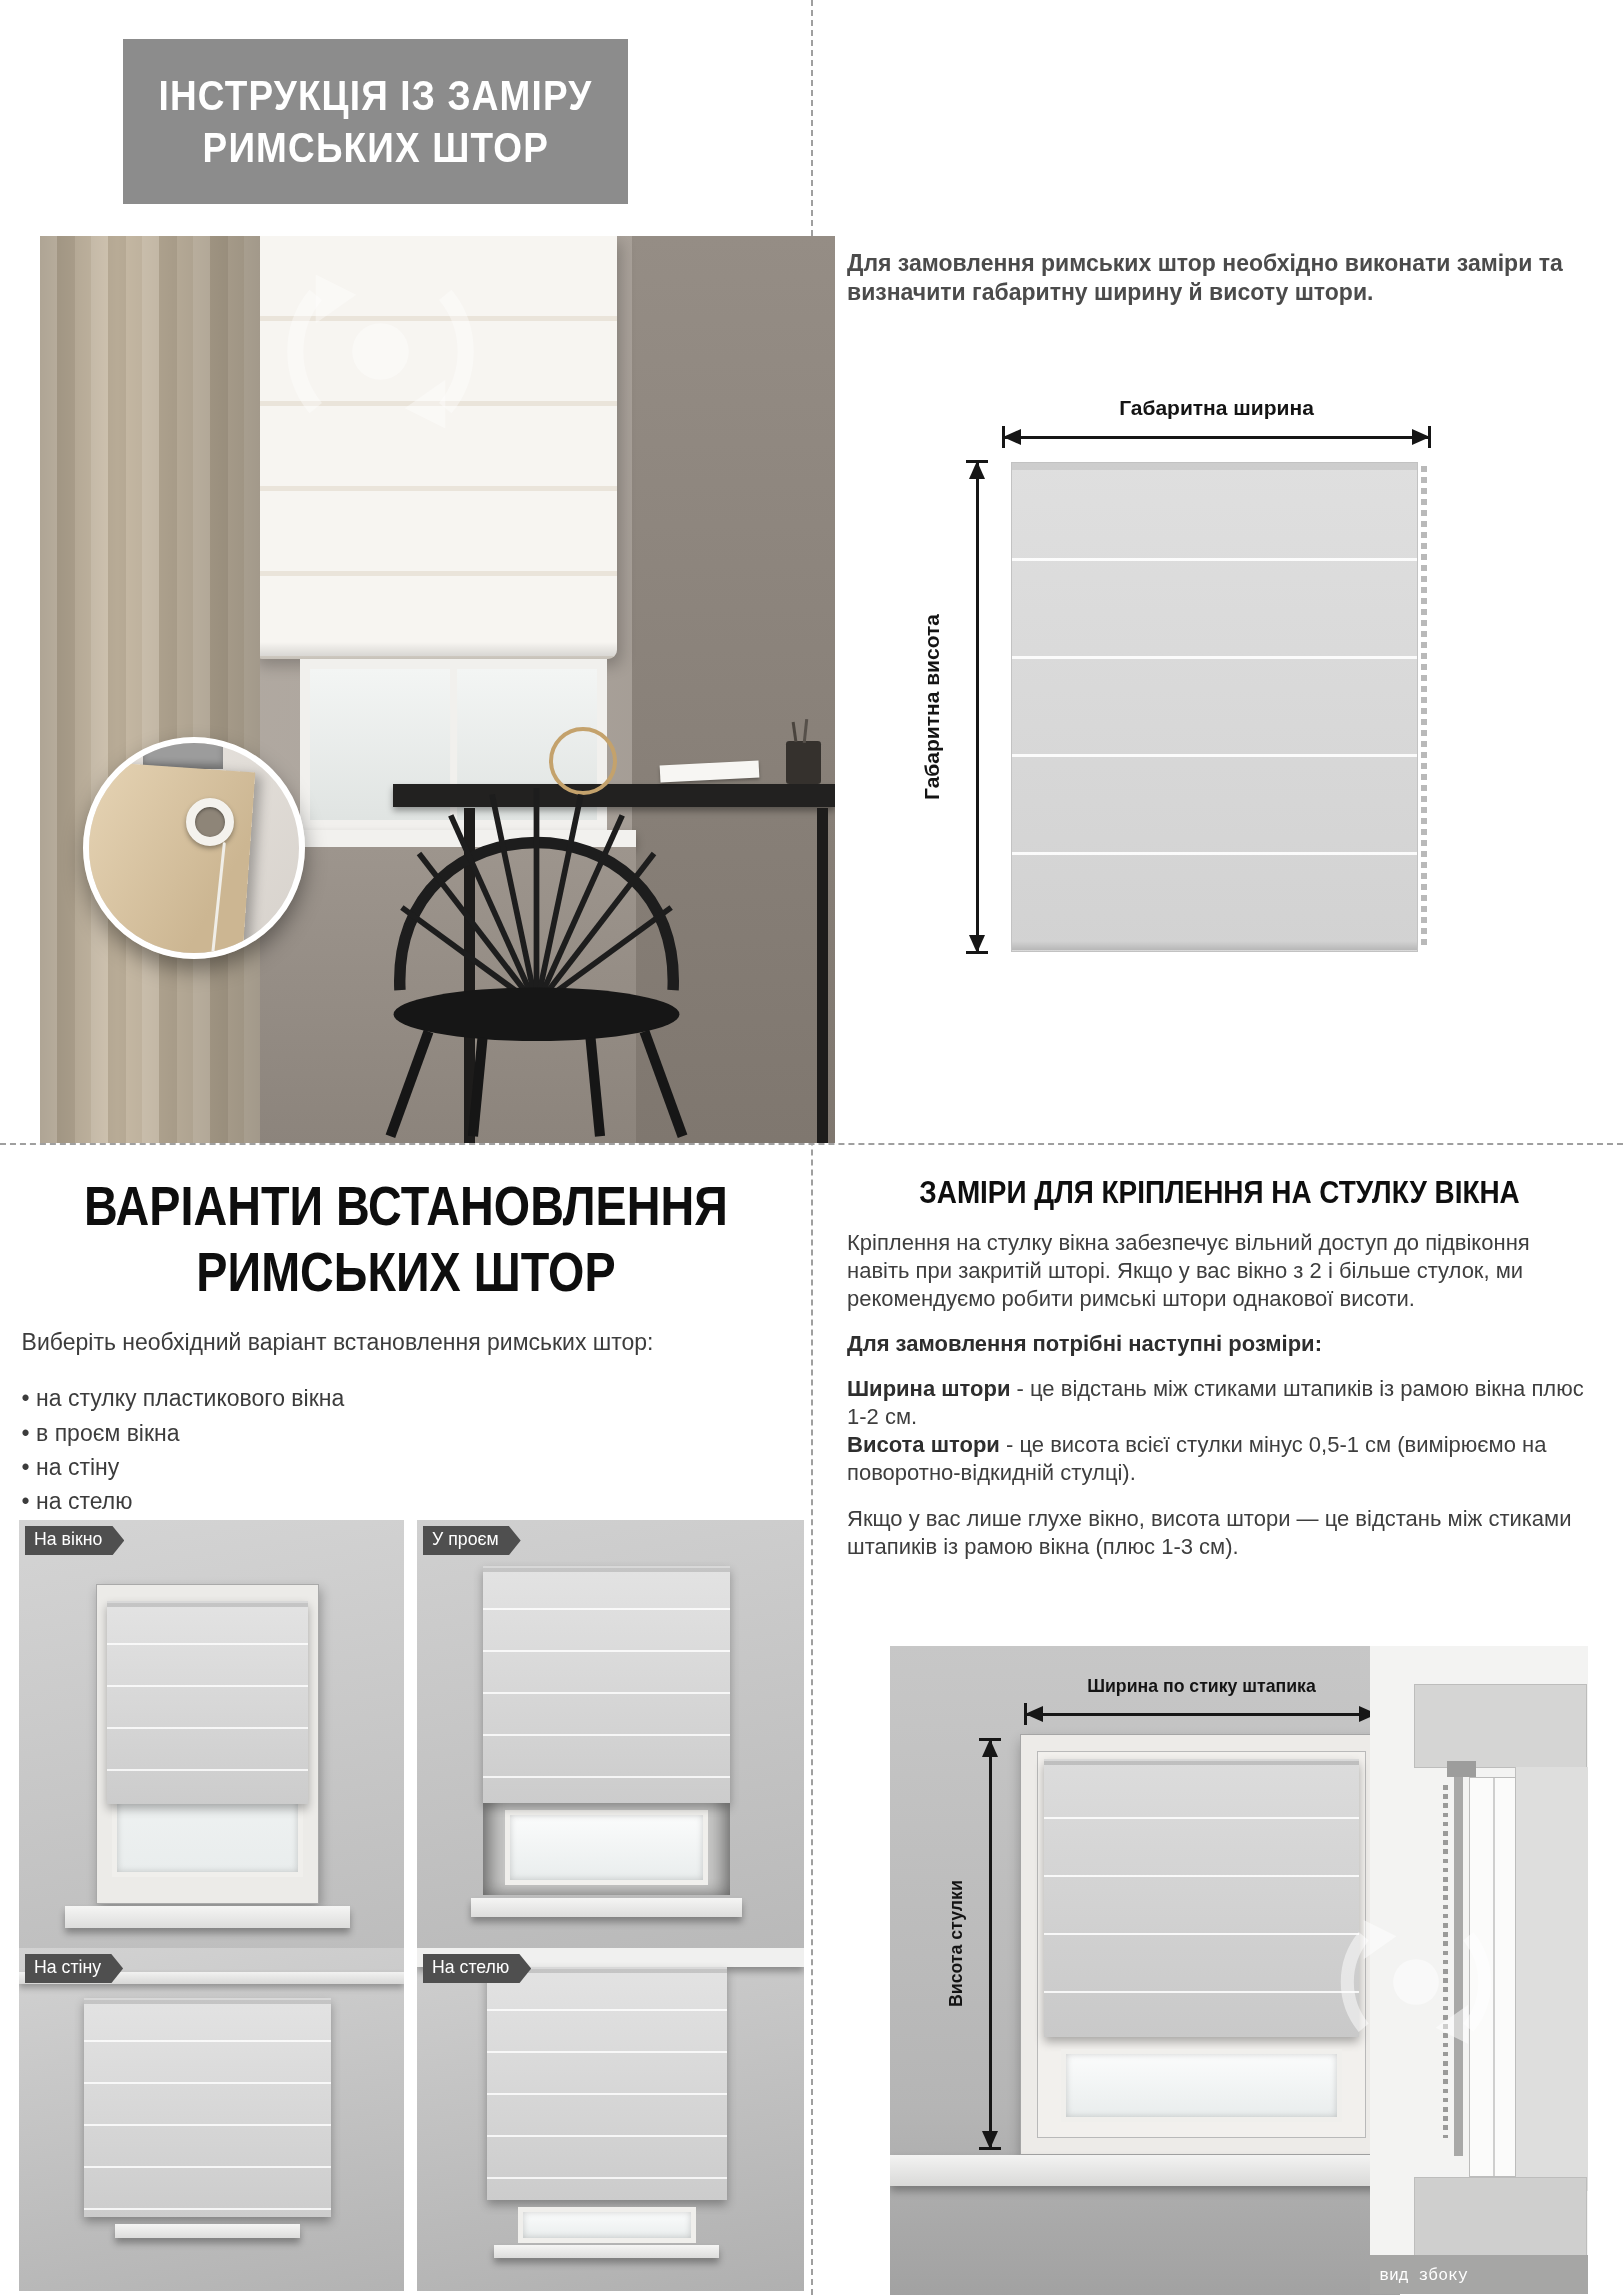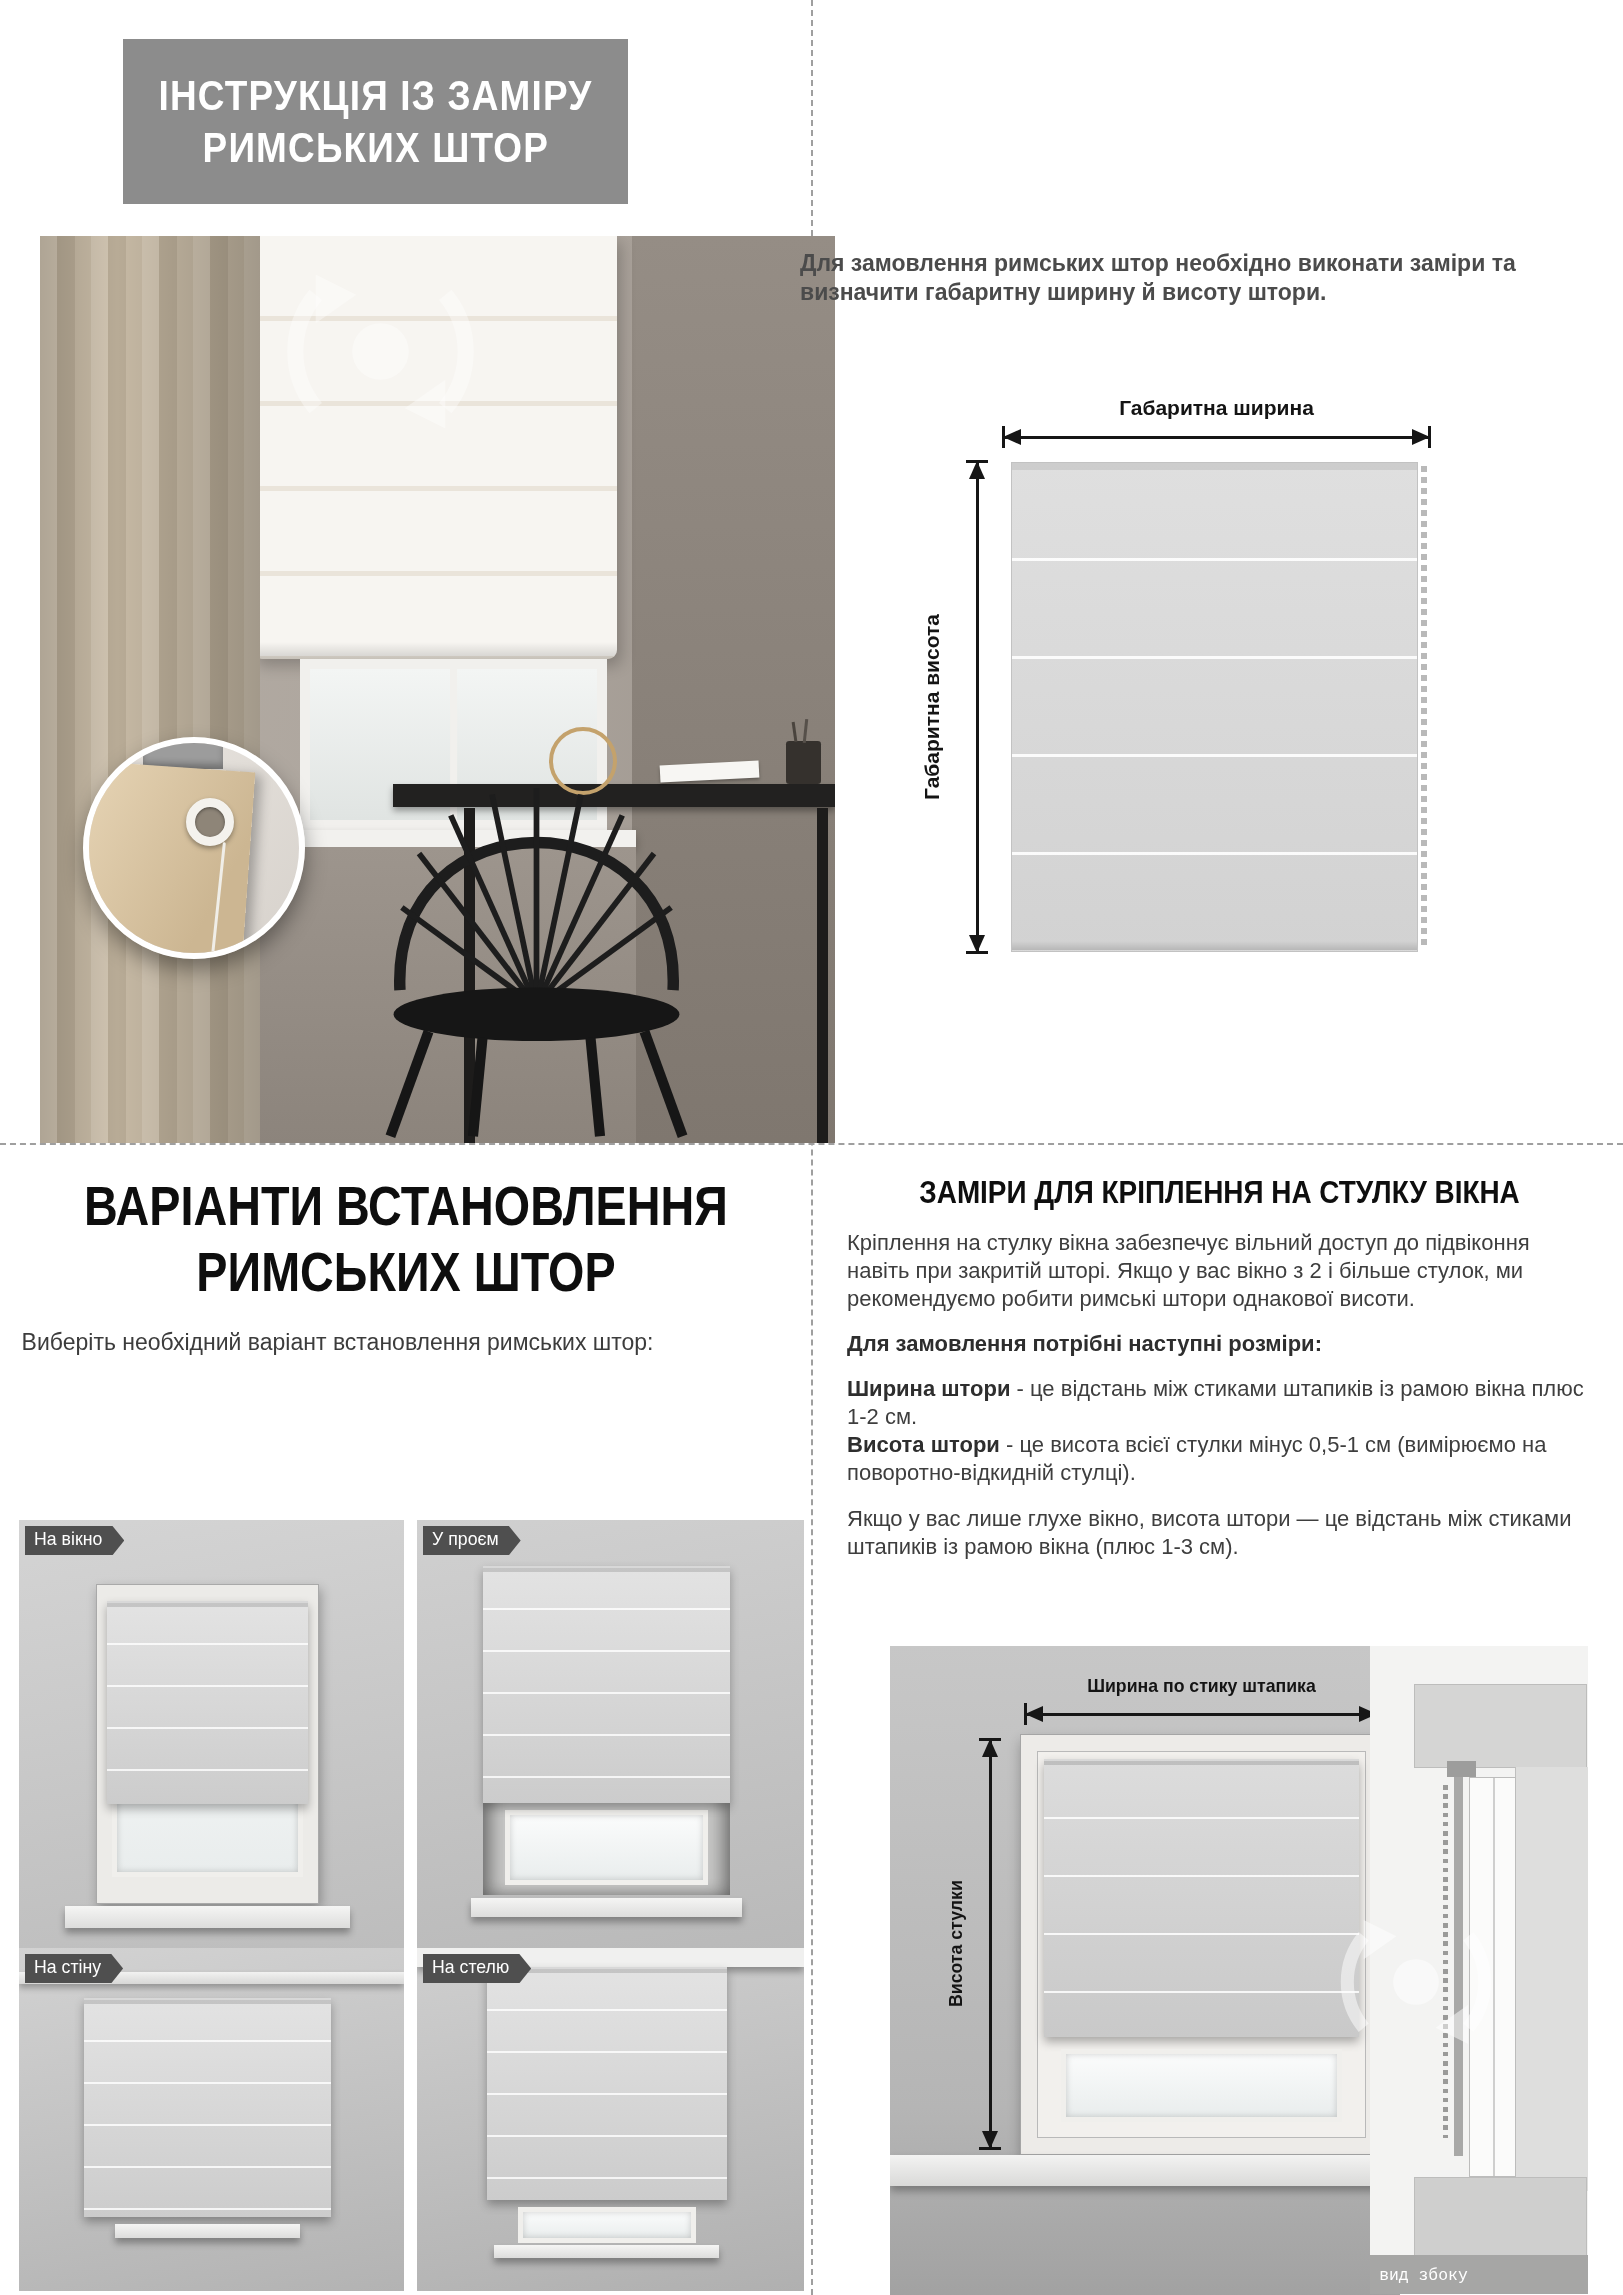--- a/index.html
+++ b/index.html
@@ -43,21 +43,21 @@
   .wm.br{left:1318px;top:1884px;width:196px;height:196px;color:rgba(255,255,255,.5);}
 
   
   .h-line{display:block;transform:scaleX(.85);transform-origin:50% 50%;white-space:nowrap;}
   .tr-title{position:absolute;left:816px;top:43px;width:807px;margin:0;text-align:center;color:#0e0e0e;font-size:55px;line-height:1.02;font-weight:bold;}
   .bl-title{position:absolute;left:6.5px;top:1173px;width:798px;margin:0;text-align:center;color:#0e0e0e;font-size:55px;line-height:1.2;font-weight:bold;}
   .br-title{position:absolute;left:816px;top:1176px;width:807px;margin:0;text-align:center;color:#0e0e0e;font-size:31px;line-height:1.1;font-weight:bold;}
   .br-title .h-line{transform:scaleX(.9);}
 
   
-  .tr-intro{position:absolute;left:800px;top:249px;width:749px;margin:0;font-size:23px;font-weight:bold;color:#4b4b4b;line-height:1.28;}
+  .tr-intro{position:absolute;left:847px;top:249px;width:749px;margin:0;font-size:23px;font-weight:bold;color:#4b4b4b;line-height:1.28;}
   .tr-wlabel{position:absolute;left:1004px;top:396px;width:425px;text-align:center;font-size:21px;font-weight:bold;color:#141414;}
   .tr-harrow{left:1004px;top:436px;width:425px;}
   .tr-blind{position:absolute;left:1011px;top:462px;width:407px;height:490px;background:repeating-linear-gradient(180deg,rgba(255,255,255,0) 0 95px,rgba(255,255,255,.9) 95px 98px),linear-gradient(180deg,#dfdfdf,#d2d2d2);border:0.7px solid #c2c2c2;box-sizing:border-box;}
   .tr-blind::before{content:'';position:absolute;left:0;right:0;top:0;height:6.5px;background:rgba(0,0,0,.08);}
   .tr-blind::after{content:'';position:absolute;left:0;right:0;bottom:0;height:10.5px;background:linear-gradient(180deg,rgba(0,0,0,0),rgba(0,0,0,.14));}
   .tr-chain{position:absolute;left:1421px;top:466px;width:5.9px;height:483px;background:repeating-linear-gradient(180deg,#b9b9b9 0 5.9px,rgba(0,0,0,0) 5.9px 11px);}
   .tr-varrow{left:976px;top:462px;height:490px;}
   .tr-hlabel{position:absolute;left:915px;top:462px;width:33px;height:490px;}
 
   .vlabel{writing-mode:vertical-rl;transform:rotate(180deg);display:flex;align-items:center;justify-content:center;width:100%;height:100%;font-size:21px;font-weight:bold;color:#141414;white-space:nowrap;}
@@ -237,20 +237,26 @@
     <span class="vlabel">Габаритна висота</span>
   </div>
 
   <h2 class="bl-title">
     <span class="h-line">ВАРІАНТИ ВСТАНОВЛЕННЯ</span>
     <span class="h-line">РИМСЬКИХ ШТОР</span>
   </h2>
 
   <div class="bl-text">
     <p class="bl-intro">Виберіть необхідний варіант встановлення римських штор:</p>
+    <ul class="bl-bullets">
+      <li>на стулку пластикового вікна</li>
+      <li>в проєм вікна</li>
+      <li>на стіну</li>
+      <li>на стелю</li>
+    </ul>
   </div>
 
   <div class="bl-cell cell1">
     <div class="ribbon">На вікно</div>
     <div class="s-window">
       <div class="pane"></div>
       <div class="fab"></div>
     </div>
     <div class="sill"></div>
   </div>

